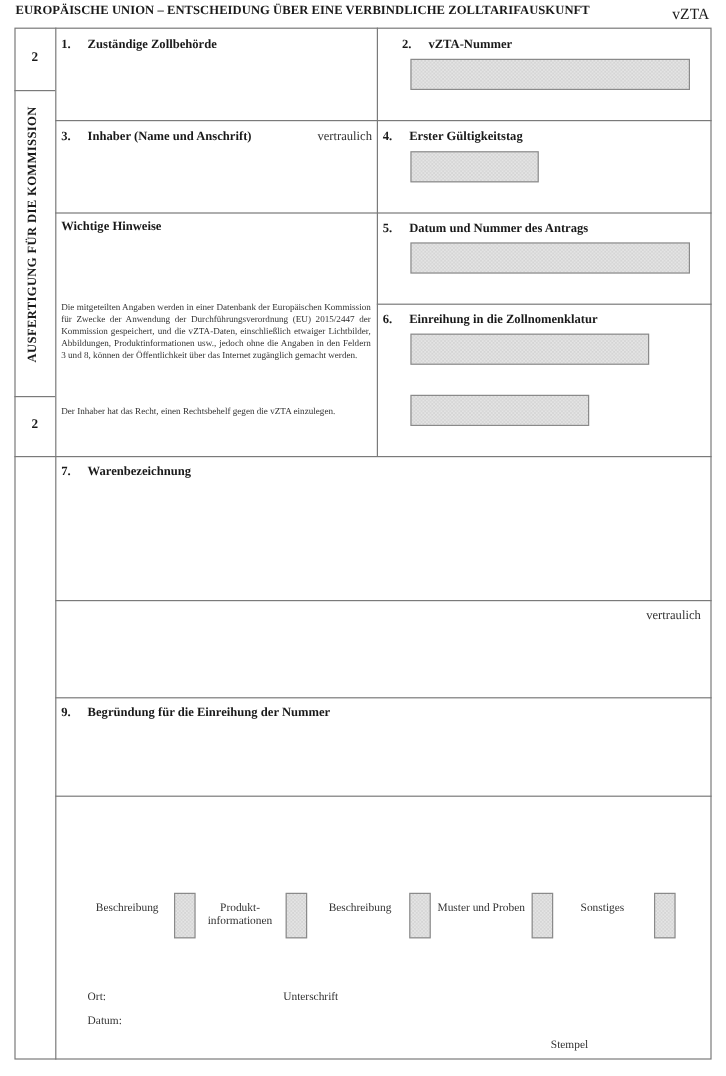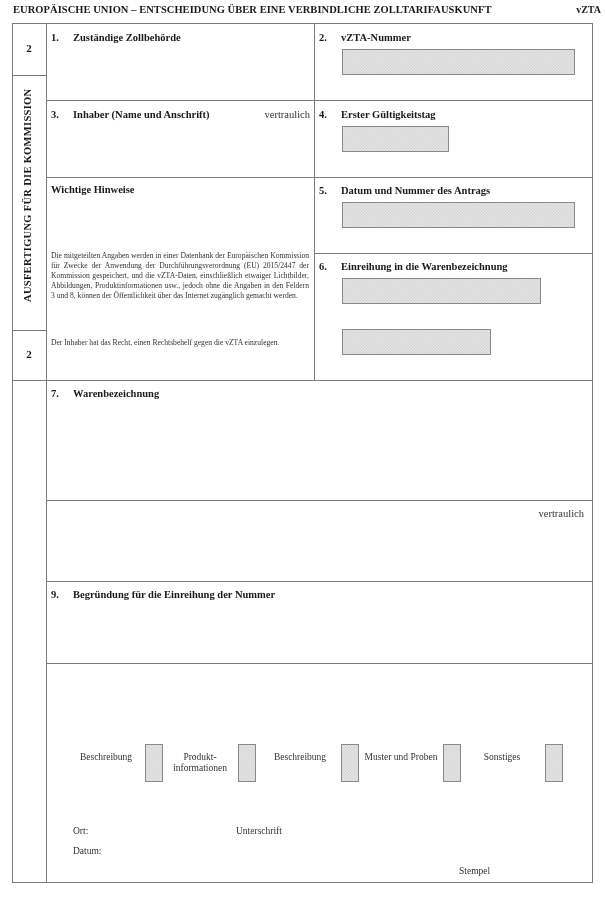--- a/index.html
+++ b/index.html
@@ -1,20 +1,20 @@
 <!DOCTYPE html>
 <html><head>
 <meta charset="utf-8">
 <style>
   html, body { margin:0; padding:0; background:#ffffff; }
   body { width:605px; height:897px; position:relative; overflow:hidden;
          font-family:"Liberation Serif", "DejaVu Serif", serif; color:#1a1a1a; }
   .abs { position:absolute; box-sizing:border-box; }
   .hdr-title { left:13px; top:4px; font-size:10.5px; font-weight:bold; letter-spacing:0.05px; }
-  .hdr-code { right:4px; top:4px; font-size:10px; font-weight:bold; }
+  .hdr-code { right:14px; top:4px; font-size:13px; font-weight:normal; }
   .frame { left:12px; top:23px; width:581px; height:860px; border:1px solid #7a7a7a; }
   .line-h { height:1px; background:#7a7a7a; }
   .line-v { width:1px; background:#7a7a7a; }
   .side-num { font-size:11px; font-weight:bold; text-align:center; width:34px; }
   .vert { font-size:10.5px; font-weight:bold; white-space:nowrap; letter-spacing:0.3px;
           transform:rotate(-90deg); transform-origin:center center; text-align:center; }
   .label { font-size:10.5px; font-weight:bold; white-space:nowrap; }
   .label .num { display:inline-block; width:22px; }
   .conf { font-size:10.5px; color:#333; }
   .field { background-color:#e4e4e4;
@@ -50,21 +50,21 @@
 <div class="abs line-h" style="left:314px; top:253px; width:279px;"></div>
 <div class="abs line-h" style="left:12px; top:380px; width:581px;"></div>
 
 <div class="abs" style="left:47px; top:24px; width:267px; height:76px;">
   <div class="abs label" style="left:4px; top:8px;">
     <span class="num">1.</span><span>Zuständige Zollbehörde</span>
   </div>
 </div>
 
 <div class="abs" style="left:315px; top:24px; width:277px; height:76px;">
-  <div class="abs label" style="left:4px; top:8px;">
+  <div class="abs label" style="left:20px; top:8px;">
     <span class="num">2.</span><span>vZTA-Nummer</span>
   </div>
   <div class="abs field" style="left:27px; top:25px; width:233px; height:26px;"></div>
 </div>
 
 <div class="abs" style="left:47px; top:101px; width:267px; height:76px;">
   <div class="abs label" style="left:4px; top:8px;">
     <span class="num">3.</span><span>Inhaber (Name und Anschrift)</span>
   </div>
   <div class="abs conf" style="right:4px; top:8px;">vertraulich</div>
@@ -85,21 +85,21 @@
 
 <div class="abs" style="left:315px; top:178px; width:277px; height:75px;">
   <div class="abs label" style="left:4px; top:7px;">
     <span class="num">5.</span><span>Datum und Nummer des Antrags</span>
   </div>
   <div class="abs field" style="left:27px; top:24px; width:233px; height:26px;"></div>
 </div>
 
 <div class="abs" style="left:315px; top:254px; width:277px; height:126px;">
   <div class="abs label" style="left:4px; top:7px;">
-    <span class="num">6.</span><span>Einreihung in die Warenbezeichnung</span>
+    <span class="num">6.</span><span>Einreihung in die Zollnomenklatur</span>
   </div>
   <div class="abs field" style="left:27px; top:24px; width:199px; height:26px;"></div>
   <div class="abs field" style="left:27px; top:75px; width:149px; height:26px;"></div>
 </div>
 
 <div class="abs line-h" style="left:46px; top:500px; width:547px;"></div>
 <div class="abs line-h" style="left:46px; top:581px; width:547px;"></div>
 <div class="abs line-h" style="left:46px; top:663px; width:547px;"></div>
 
 <div class="abs" style="left:47px; top:381px; width:545px; height:119px;">

